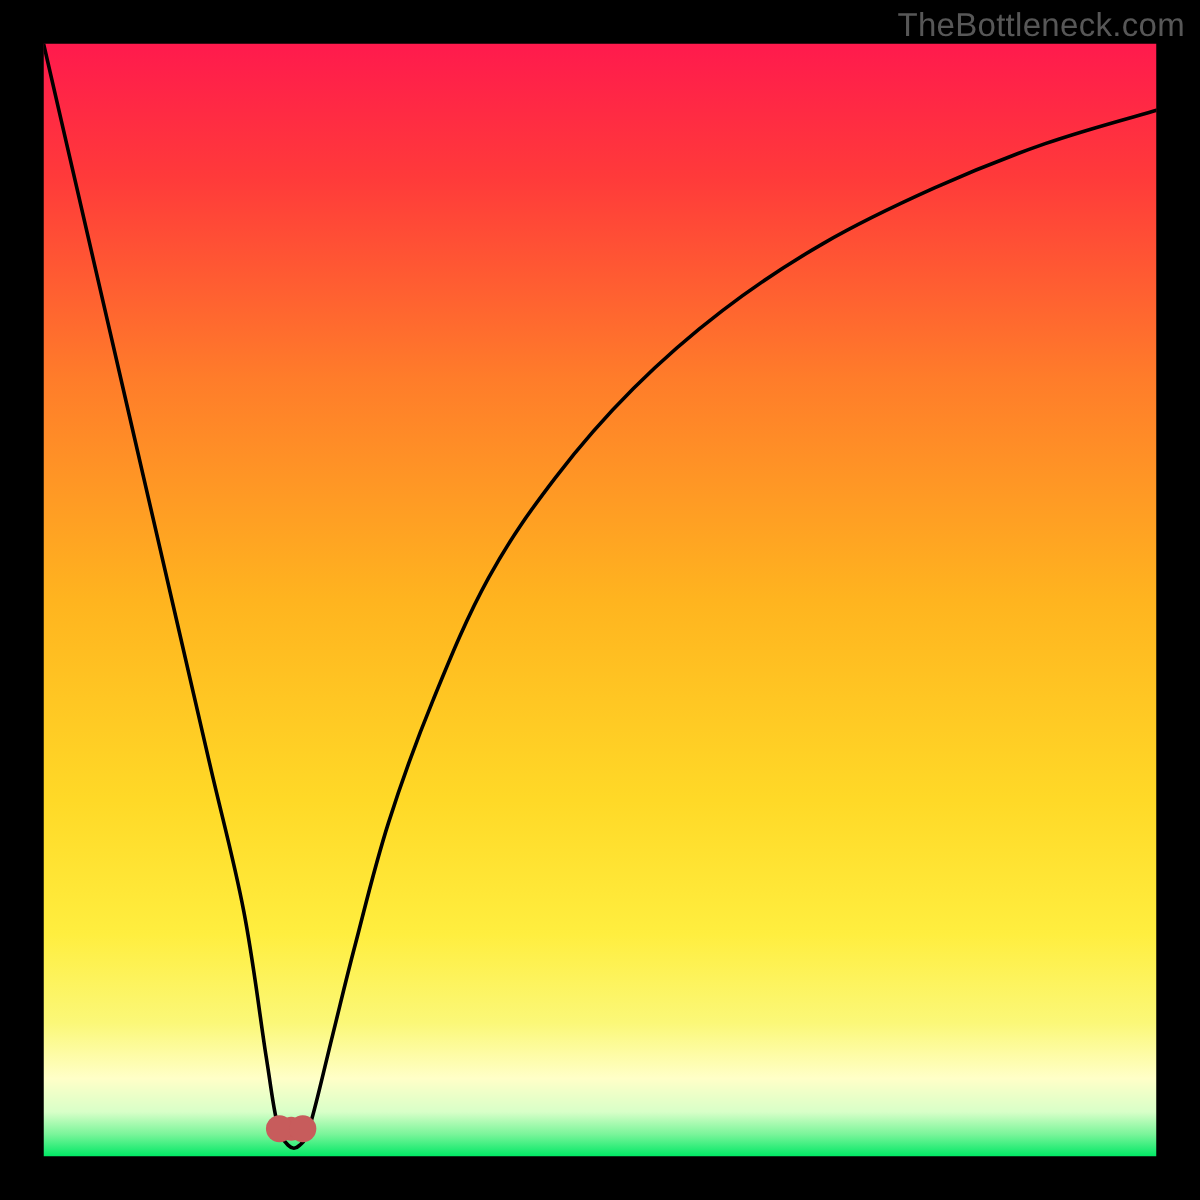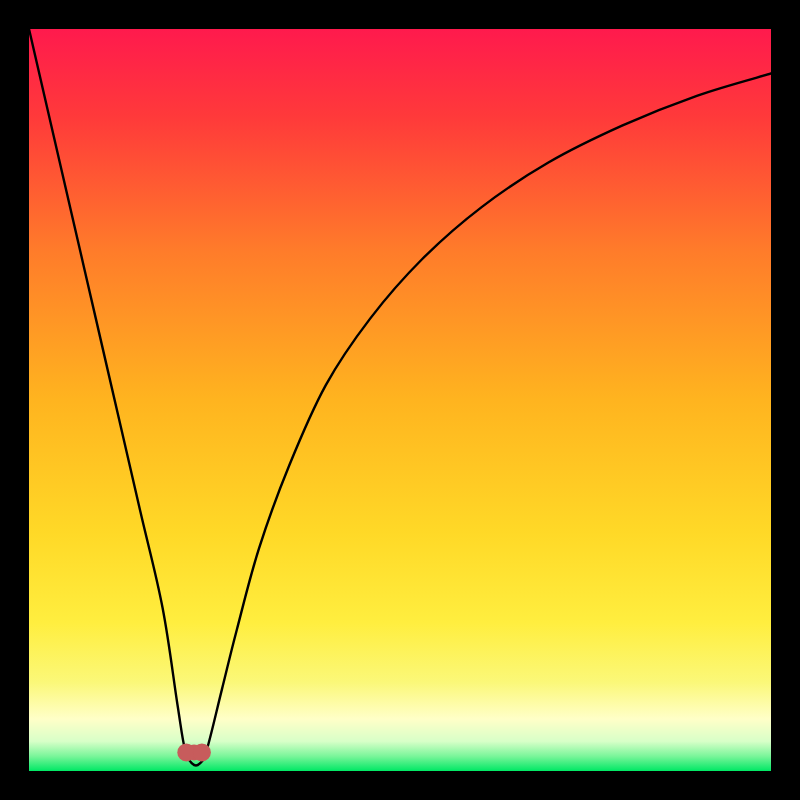--- a/index.html
+++ b/index.html
@@ -57,13 +57,14 @@
       </linearGradient>
     </defs>
     <rect x="0" y="0" width="742" height="742" fill="url(#bg-grad)"></rect>
     <path id="curve-path" fill="none" stroke="#000" stroke-width="2.4" stroke-linecap="round" stroke-linejoin="round" d="M 0.00 0.00 C 4.01 17.36, 14.25 61.73, 22.26 96.46 C 30.27 131.19, 36.51 158.19, 44.52 192.92 C 52.53 227.65, 58.77 254.65, 66.78 289.38 C 74.79 324.11, 81.03 351.11, 89.04 385.84 C 97.05 420.57, 103.29 447.57, 111.30 482.30 C 119.31 517.03, 126.88 544.03, 133.56 578.76 C 140.24 613.49, 144.39 649.84, 148.40 675.22 C 152.41 700.60, 153.15 709.06, 155.82 719.74 C 158.49 730.42, 160.57 731.91, 163.24 734.58 C 165.91 737.25, 167.99 737.25, 170.66 734.58 C 173.33 731.91, 174.07 733.10, 178.08 719.74 C 182.09 706.38, 187.58 681.75, 192.92 660.38 C 198.26 639.01, 201.08 626.40, 207.76 601.02 C 214.44 575.64, 220.67 548.78, 230.02 519.40 C 239.37 490.02, 247.68 467.16, 259.70 437.78 C 271.72 408.40, 282.11 382.87, 296.80 356.16 C 311.49 329.45, 323.96 312.09, 341.32 289.38 C 358.68 266.67, 373.23 250.05, 393.26 230.02 C 413.29 209.99, 429.91 195.44, 452.62 178.08 C 475.33 160.72, 494.02 148.25, 519.40 133.56 C 544.78 118.87, 566.89 108.48, 593.60 96.46 C 620.31 84.44, 641.09 76.13, 667.80 66.78 C 694.51 57.43, 728.64 48.53, 742.00 44.52"></path>
     <g id="markers">
         <rect x="157.30" y="715.45" width="15.58" height="16" rx="8" fill="#c75c5c"></rect>
         <circle cx="157.30" cy="723.45" r="9" fill="#c75c5c"></circle>
         <circle cx="172.89" cy="723.45" r="9" fill="#c75c5c"></circle>
       </g>
   </svg>
+  <div class="watermark">TheBottleneck.com</div>
 </div>
 
 </body></html>

